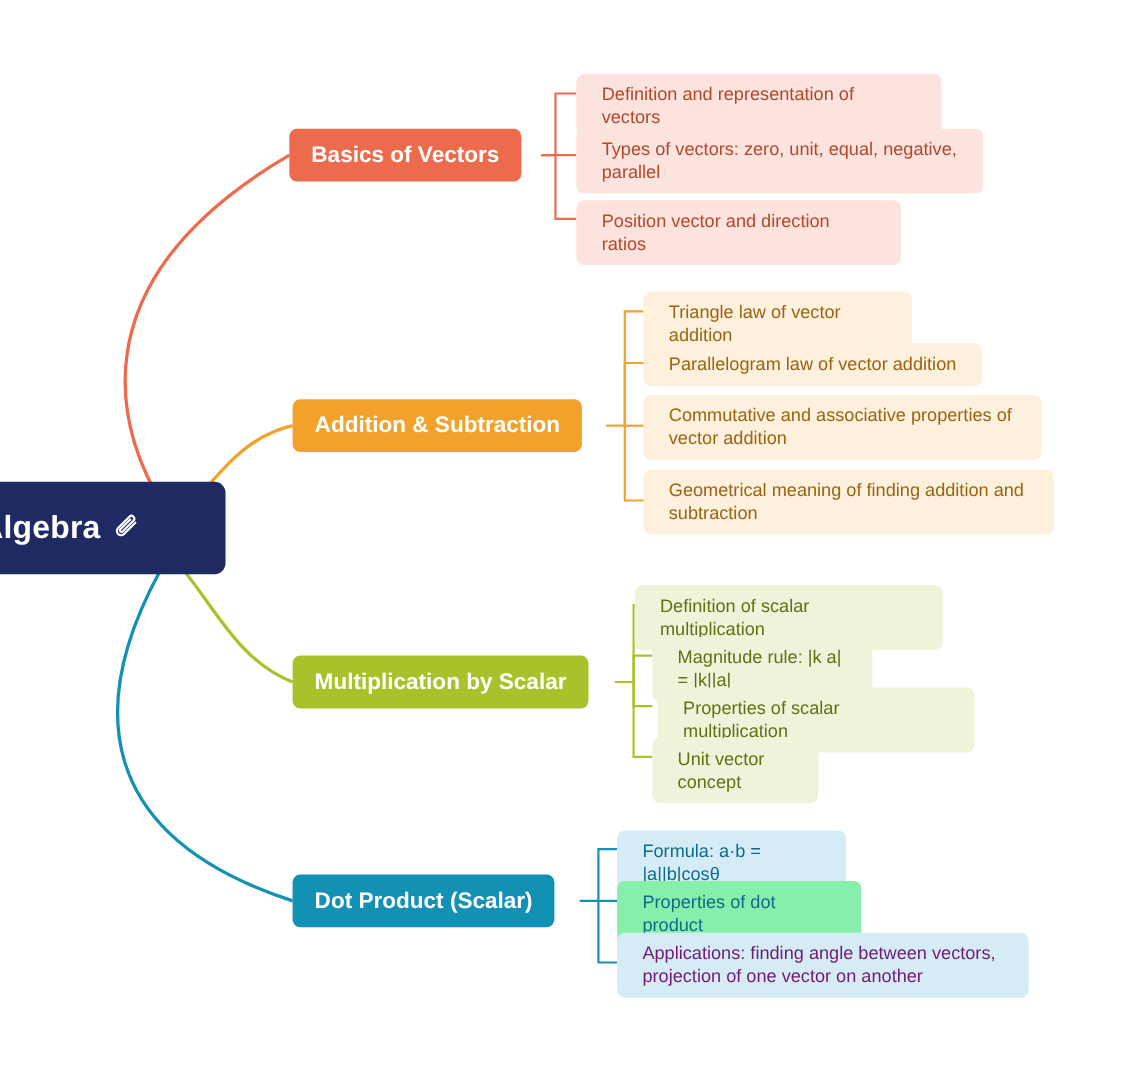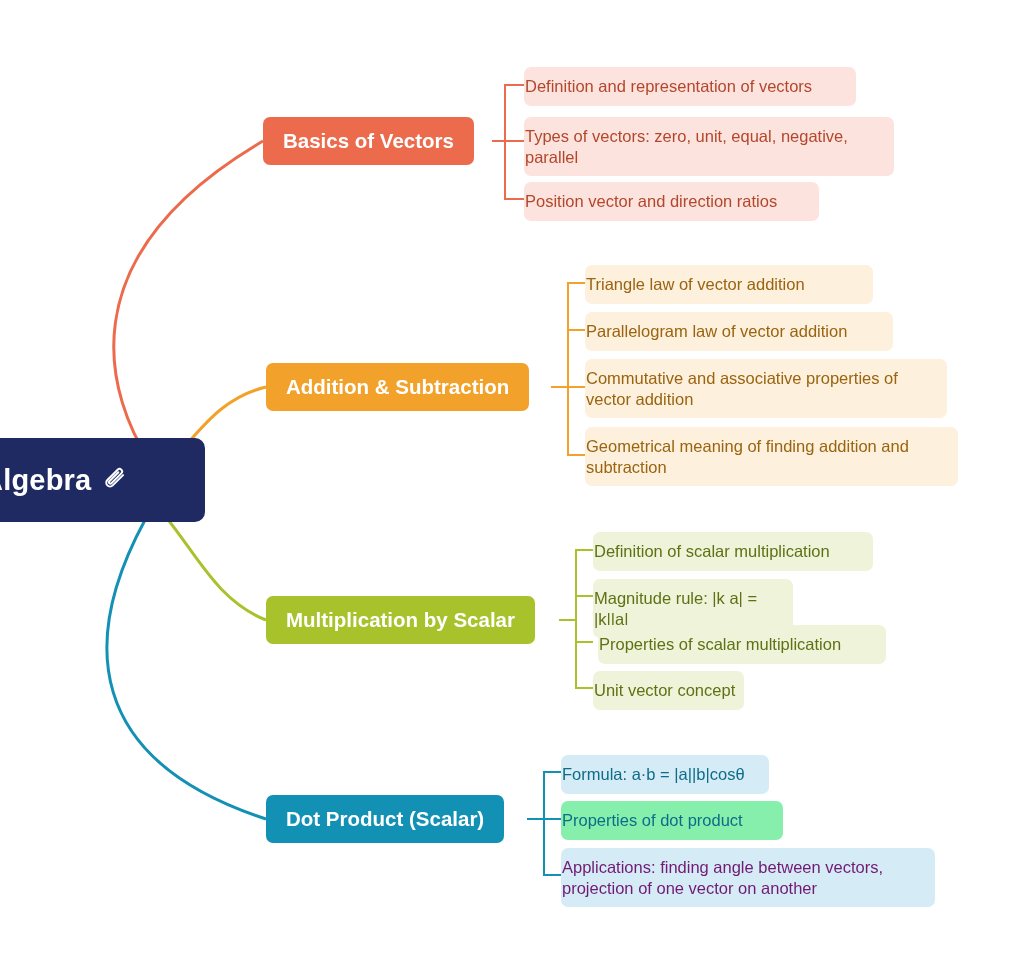--- a/index.html
+++ b/index.html
@@ -63,43 +63,43 @@
     height: 48px;
     padding: 0 20px;
     color: #ffffff;
     font-size: 20.5px;
     font-weight: bold;
     justify-content: center;
     border-radius: 7px;
     white-space: nowrap;
   }
   .leaf-node {
-    padding: 9px 1px;
+    padding: 9px 23px;
     font-size: 16.5px;
     line-height: 1.25;
     border-radius: 7px;
     display: block;
   }
 
   
   #branch-0 { left: 263px; top: 117px; background: #ec6b4d; }
   #leaf-0-0 { left: 524px; top: 67px; width: 332px; background: #fce3de; color: #b3472c; }
   #leaf-0-1 { left: 524px; top: 117px; width: 370px; background: #fce3de; color: #b3472c; }
   #leaf-0-2 { left: 524px; top: 182px; width: 295px; background: #fce3de; color: #b3472c; }
 
   
   #branch-1 { left: 266px; top: 363px; background: #f2a22b; }
-  #leaf-1-0 { left: 585px; top: 265px; width: 288px; background: #fdf0dd; color: #9a6410; }
+  #leaf-1-0 { left: 585px; top: 265px; width: 244px; background: #fdf0dd; color: #9a6410; }
   #leaf-1-1 { left: 585px; top: 312px; width: 308px; background: #fdf0dd; color: #9a6410; }
   #leaf-1-2 { left: 585px; top: 359px; width: 362px; background: #fdf0dd; color: #9a6410; }
   #leaf-1-3 { left: 585px; top: 427px; width: 373px; background: #fdf0dd; color: #9a6410; }
 
   
   #branch-2 { left: 266px; top: 596px; background: #a8c22c; }
-  #leaf-2-0 { left: 593px; top: 532px; width: 280px; background: #eef3da; color: #5f7113; }
+  #leaf-2-0 { left: 577px; top: 532px; width: 280px; background: #eef3da; color: #5f7113; }
   #leaf-2-1 { left: 593px; top: 579px; width: 200px; background: #eef3da; color: #5f7113; }
   #leaf-2-2 { left: 598px; top: 625px; width: 288px; background: #eef3da; color: #5f7113; }
   #leaf-2-3 { left: 593px; top: 671px; width: 151px; background: #eef3da; color: #5f7113; }
 
   
   #branch-3 { left: 266px; top: 795px; background: #1391b4; }
   #leaf-3-0 { left: 561px; top: 755px; width: 208px; background: #d5ebf5; color: #0d6d89; }
   #leaf-3-1 { left: 561px; top: 801px; width: 222px; background: #86efac; color: #0d6d89; }
   #leaf-3-2 { left: 561px; top: 848px; width: 374px; background: #d5ebf5; color: #701a75; }
 </style>

